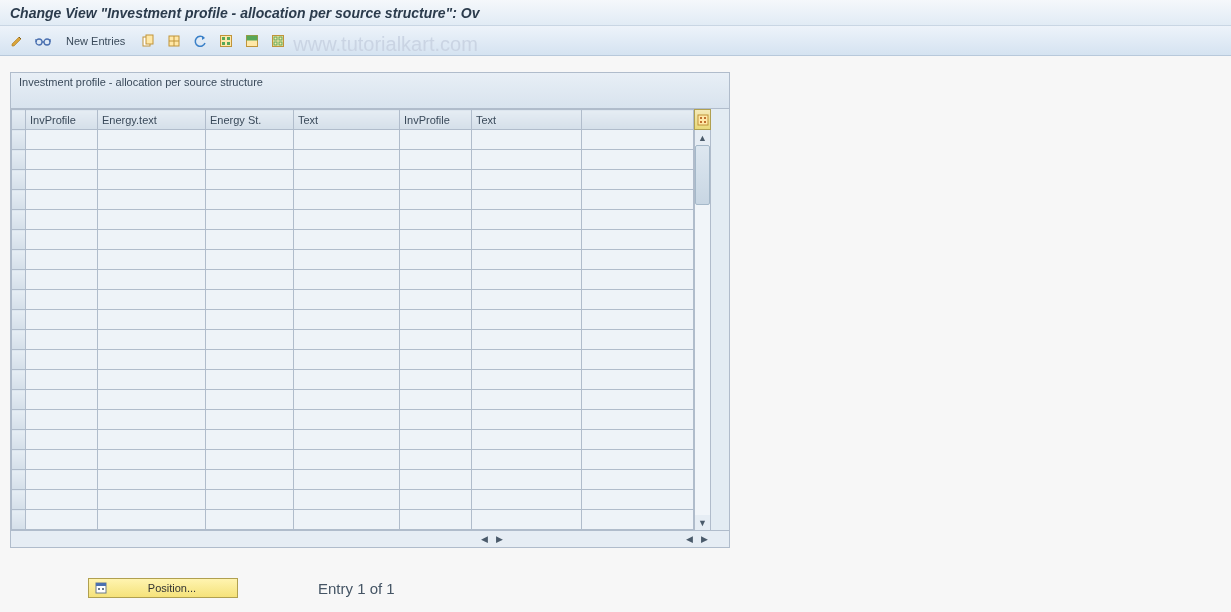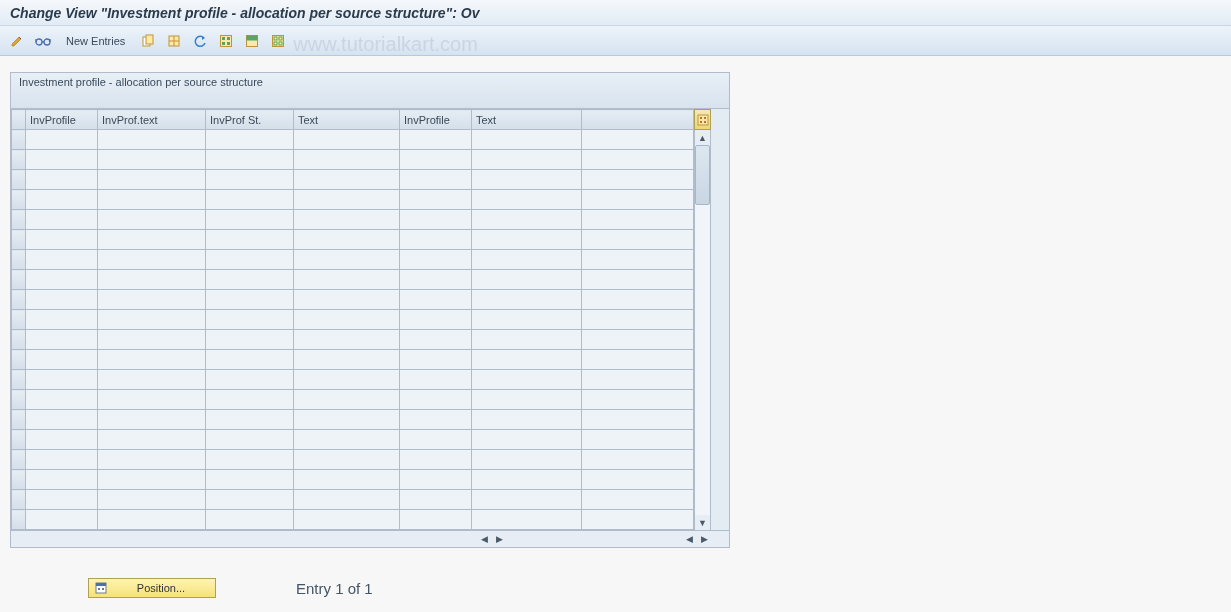--- a/index.html
+++ b/index.html
@@ -163,21 +163,21 @@
     font-size: 9px;
   }
   .footer-row {
     display: flex;
     align-items: center;
     margin-top: 30px;
     margin-left: 78px;
     gap: 80px;
   }
   .position-btn {
-    width: 128px; height: 20px;
+    width: 150px; height: 20px;
     background: linear-gradient(#fff4b0,#f5e27a);
     border: 1px solid #b0a050;
     display: flex; align-items: center;
     cursor: pointer;
     font-size: 11px;
     color: #333;
     padding: 0 6px;
     gap: 6px;
     text-align: center;
   }
@@ -272,22 +272,22 @@
             <col style="width:88px">
             <col style="width:106px">
             <col style="width:72px">
             <col style="width:110px">
             <col style="width:112px">
           </colgroup>
           <thead>
             <tr>
               <th></th>
               <th>InvProfile</th>
-              <th>InvProf.text</th>
-              <th>InvProf St.</th>
+              <th>Energy.text</th>
+              <th>Energy St.</th>
               <th>Text</th>
               <th>InvProfile</th>
               <th>Text</th>
               <th></th>
             </tr>
           </thead>
           <tbody>
 
             <tr>
                 <td class="rowsel"></td>

